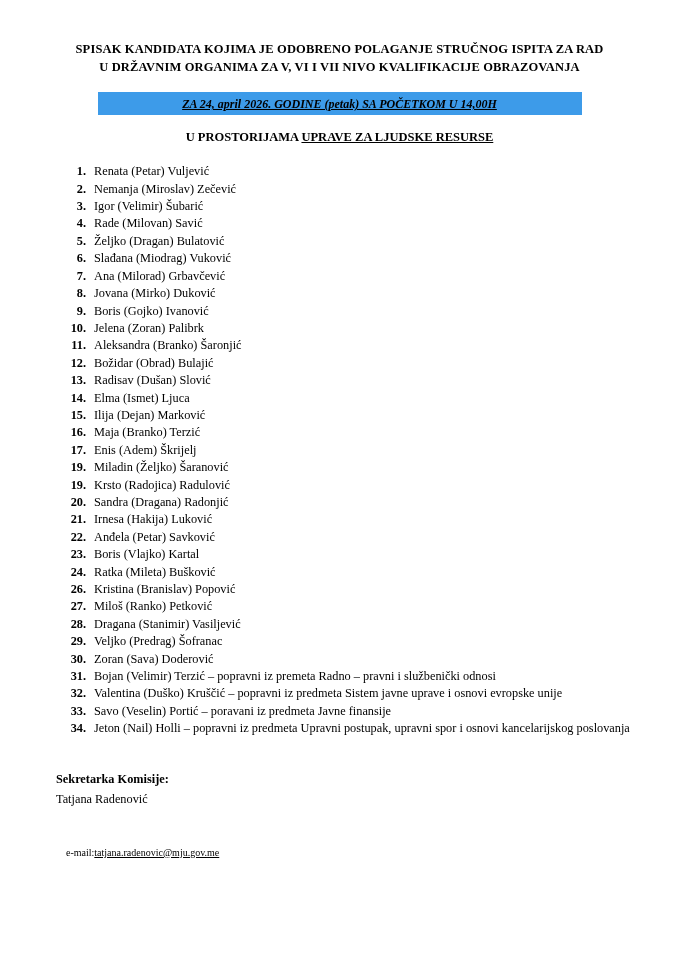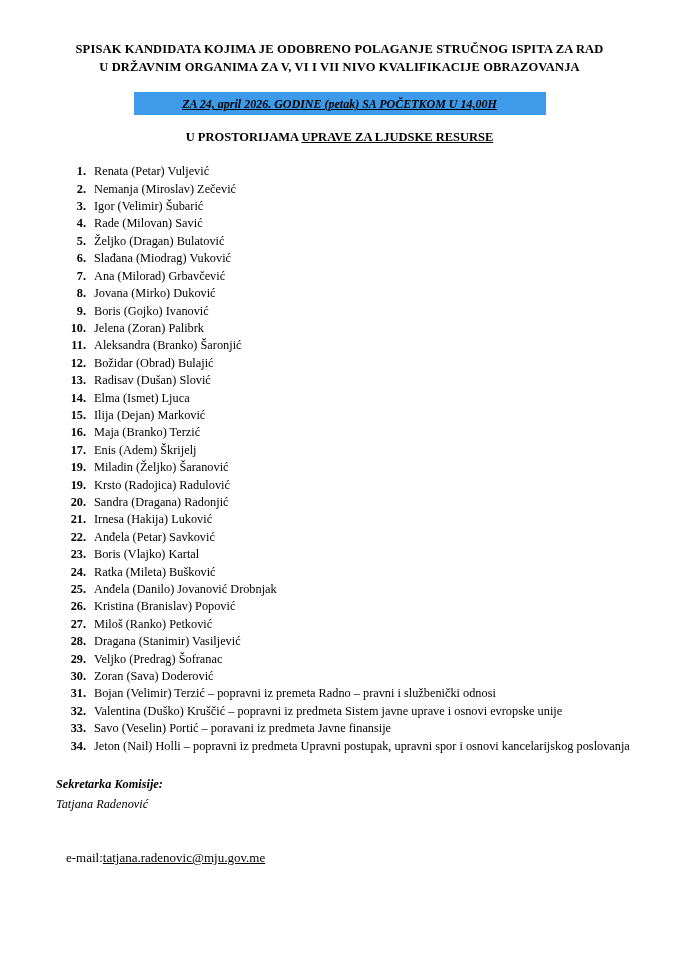--- a/index.html
+++ b/index.html
@@ -29,21 +29,21 @@
     font-size: 12.5px;
     line-height: 1.45;
     letter-spacing: 0.15px;
     margin: 10px 6px 0 6px;
   }
   .doc-title .line2 {
     display: block;
   }
   .highlight-bar {
     margin: 16px auto 0 auto;
-    width: 412px;
+    width: 484px;
     background: #3d9be9;
     text-align: center;
     padding: 2px 0 3px 0;
   }
   .highlight-bar .txt {
     font-weight: bold;
     font-style: italic;
     font-size: 12px;
     text-decoration: underline;
     color: #000;
@@ -77,23 +77,22 @@
     font-weight: bold;
     font-size: 12.3px;
   }
   .list li .txt {
     display: block;
   }
   .list li.wrap .txt {
     text-indent: 0;
   }
   .sig-block {
-    margin-top: 20px;
+    margin-top: 32px;
     padding-left: 22px;
-    font-style: italic;
   }
   .sig-title {
     font-weight: bold;
     font-size: 12.3px;
     line-height: 18px;
   }
   .sig-name {
     font-size: 12.3px;
     line-height: 18px;
     margin-top: 2px;
@@ -103,21 +102,21 @@
     padding-left: 22px;
   }
   .contact-line {
     font-size: 12.3px;
     line-height: 18px;
   }
   .contact-line .lbl {
     font-weight: bold;
   }
   .email-line {
-    font-size: 13px;
+    font-size: 10px;
     line-height: 18px;
     padding-left: 10px;
   }
   .email-line .addr {
     text-decoration: underline;
   }
 </style>
 </head>
 <body>
 
@@ -227,24 +226,20 @@
       </li>
     <li>
         <span class="num">23.</span>
         <span class="txt">Boris (Vlajko) Kartal</span>
       </li>
     <li>
         <span class="num">24.</span>
         <span class="txt">Ratka  (Mileta) Bušković</span>
       </li>
     <li>
-        <span class="num">25.</span>
-        <span class="txt">Anđela (Danilo) Jovanović Drobnjak</span>
-      </li>
-    <li>
         <span class="num">26.</span>
         <span class="txt">Kristina (Branislav) Popović</span>
       </li>
     <li>
         <span class="num">27.</span>
         <span class="txt">Miloš (Ranko) Petković</span>
       </li>
     <li>
         <span class="num">28.</span>
         <span class="txt">Dragana (Stanimir) Vasiljević</span>

